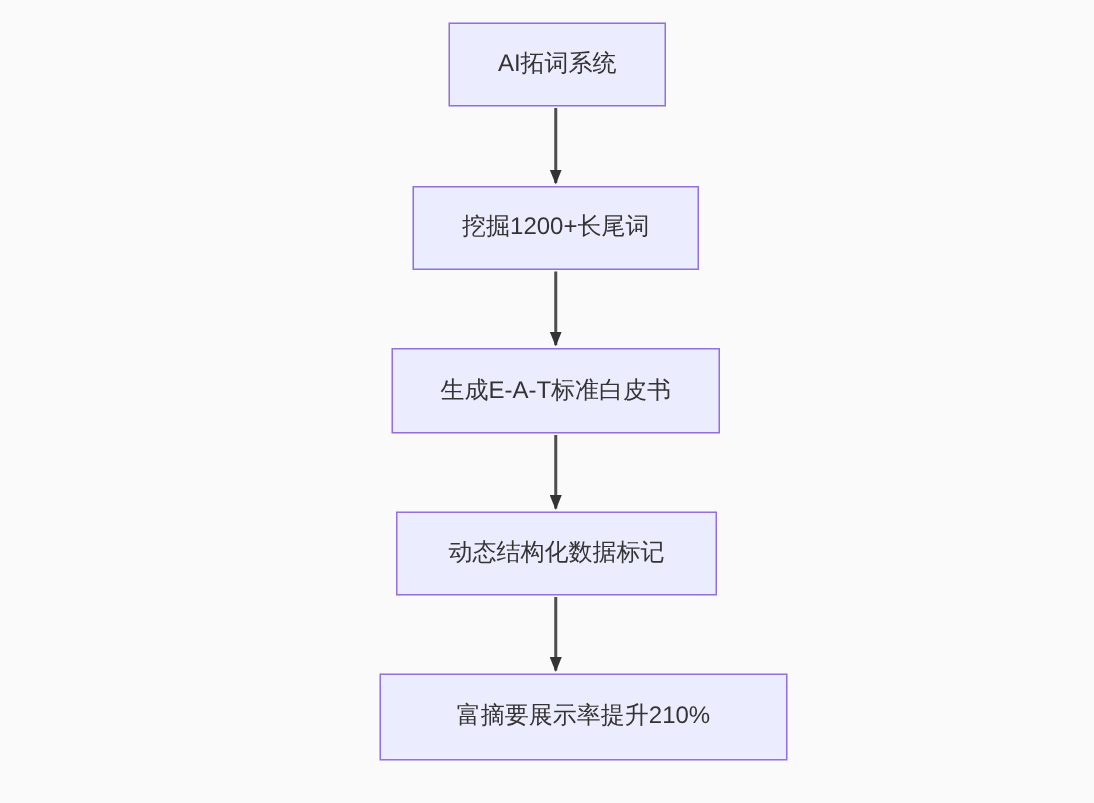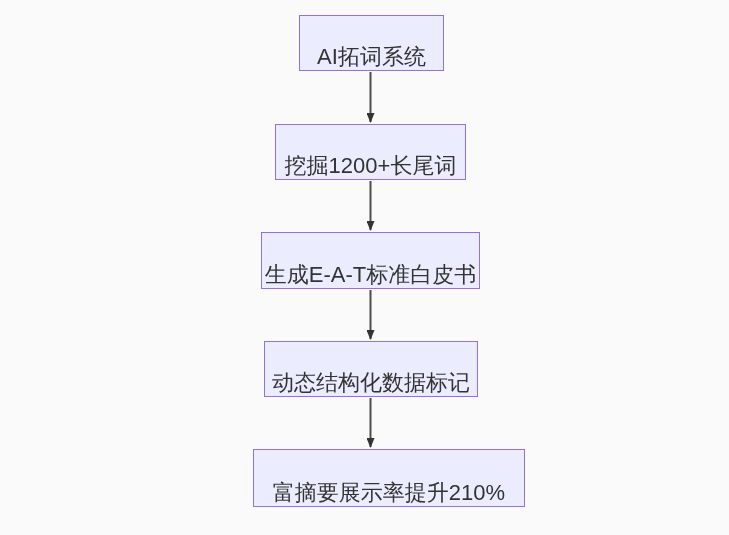--- a/index.html
+++ b/index.html
@@ -22,25 +22,25 @@
     background:var(--bg);
   }
   .edges{
     position:absolute;left:0;top:0;
     width:729px;height:535px;
     display:block;
     pointer-events:none;
   }
   .node{
     position:absolute;
-    display:flex;align-items:flex-end;justify-content:center;
+    display:flex;align-items:center;justify-content:center;
     background:var(--node-fill);
     border:1px solid var(--node-border);
     color:var(--node-text);
-    font-size:22px;
+    font-size:16px;
     line-height:1.2;
     text-align:center;
     white-space:nowrap;
   }
   .n0{left:299px;top:15px;width:145px;height:56px;}
   .n1{left:275px;top:124px;width:191px;height:56px;}
   .n2{left:261px;top:232px;width:219px;height:57px;}
   .n3{left:264px;top:341px;width:214px;height:56px;}
   .n4{left:253px;top:449px;width:272px;height:58px;}
 </style>

